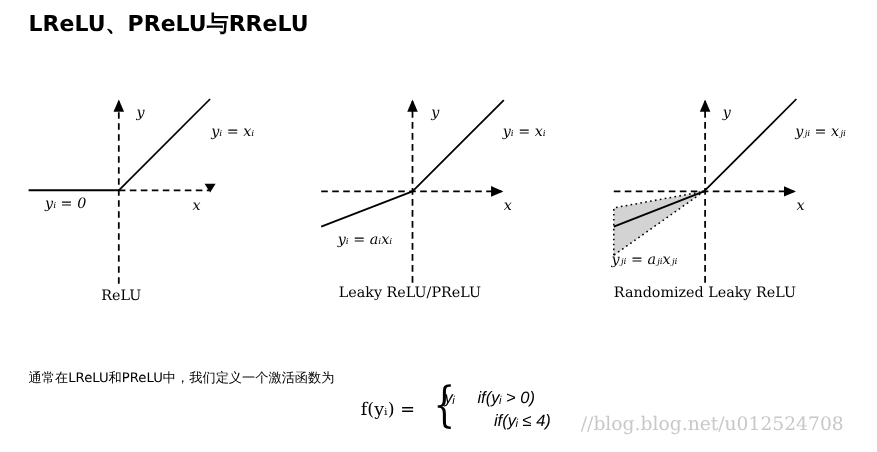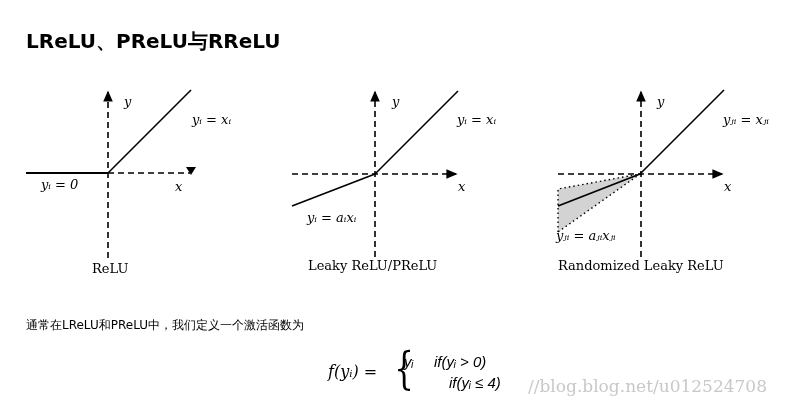--- a/index.html
+++ b/index.html
@@ -1,23 +1,23 @@
 <!DOCTYPE html>
 <html><head>
 <meta charset="utf-8">
 <style>
   html, body { margin:0; padding:0; background:#ffffff; }
   body { width:797px; height:411px; position:relative; overflow:hidden; font-family:"DejaVu Sans", sans-serif; color:#000; }
-  .title { position:absolute; left:26px; top:8px; font-family:"DejaVu Sans", sans-serif; font-weight:bold; font-size:20px; letter-spacing:0px;margin-top:20px; }
+  .title { position:absolute; left:26px; top:8px; font-family:"DejaVu Sans", sans-serif; font-weight:bold; font-size:20px; letter-spacing:0px; }
   .fig { position:absolute; left:0; top:0; }
   .math { font-family:"DejaVu Serif", serif; font-style:italic; }
   .cap { font-family:"DejaVu Serif", serif; font-size:13px; }
-  .para { position:absolute; left:26px; top:317px; font-size:12px; font-family:"DejaVu Sans", sans-serif; }
+  .para { position:absolute; left:26px; top:335px; font-size:12px; font-family:"DejaVu Sans", sans-serif; }
   .formula { position:absolute; left:328px; top:351px; height:46px; }
-  .f-lhs { position:absolute; left:0; top:11px; font-family:"DejaVu Serif", serif; font-style:italic; font-size:16px; white-space:nowrap; }
+  .f-lhs { position:absolute; left:0; top:11px; font-family:"DejaVu Serif", serif; font-size:16px; white-space:nowrap; }
   .brace { position:absolute; left:62px; top:-4px; font-family:"DejaVu Serif", serif; font-size:44px; line-height:44px; transform:scaleX(0.7); }
   .case { position:absolute; font-family:Liberation Sans, sans-serif; font-style:italic; font-size:15px; white-space:nowrap; }
   .watermark { position:absolute; left:528px; top:376px; font-family:"DejaVu Serif", serif; font-size:17px; color:#c8c8c8; white-space:nowrap; }
 </style>
 </head>
 <body>
 
 <div class="title">LReLU、PReLU与RReLU</div>
 
 <svg class="fig" width="797" height="300">

